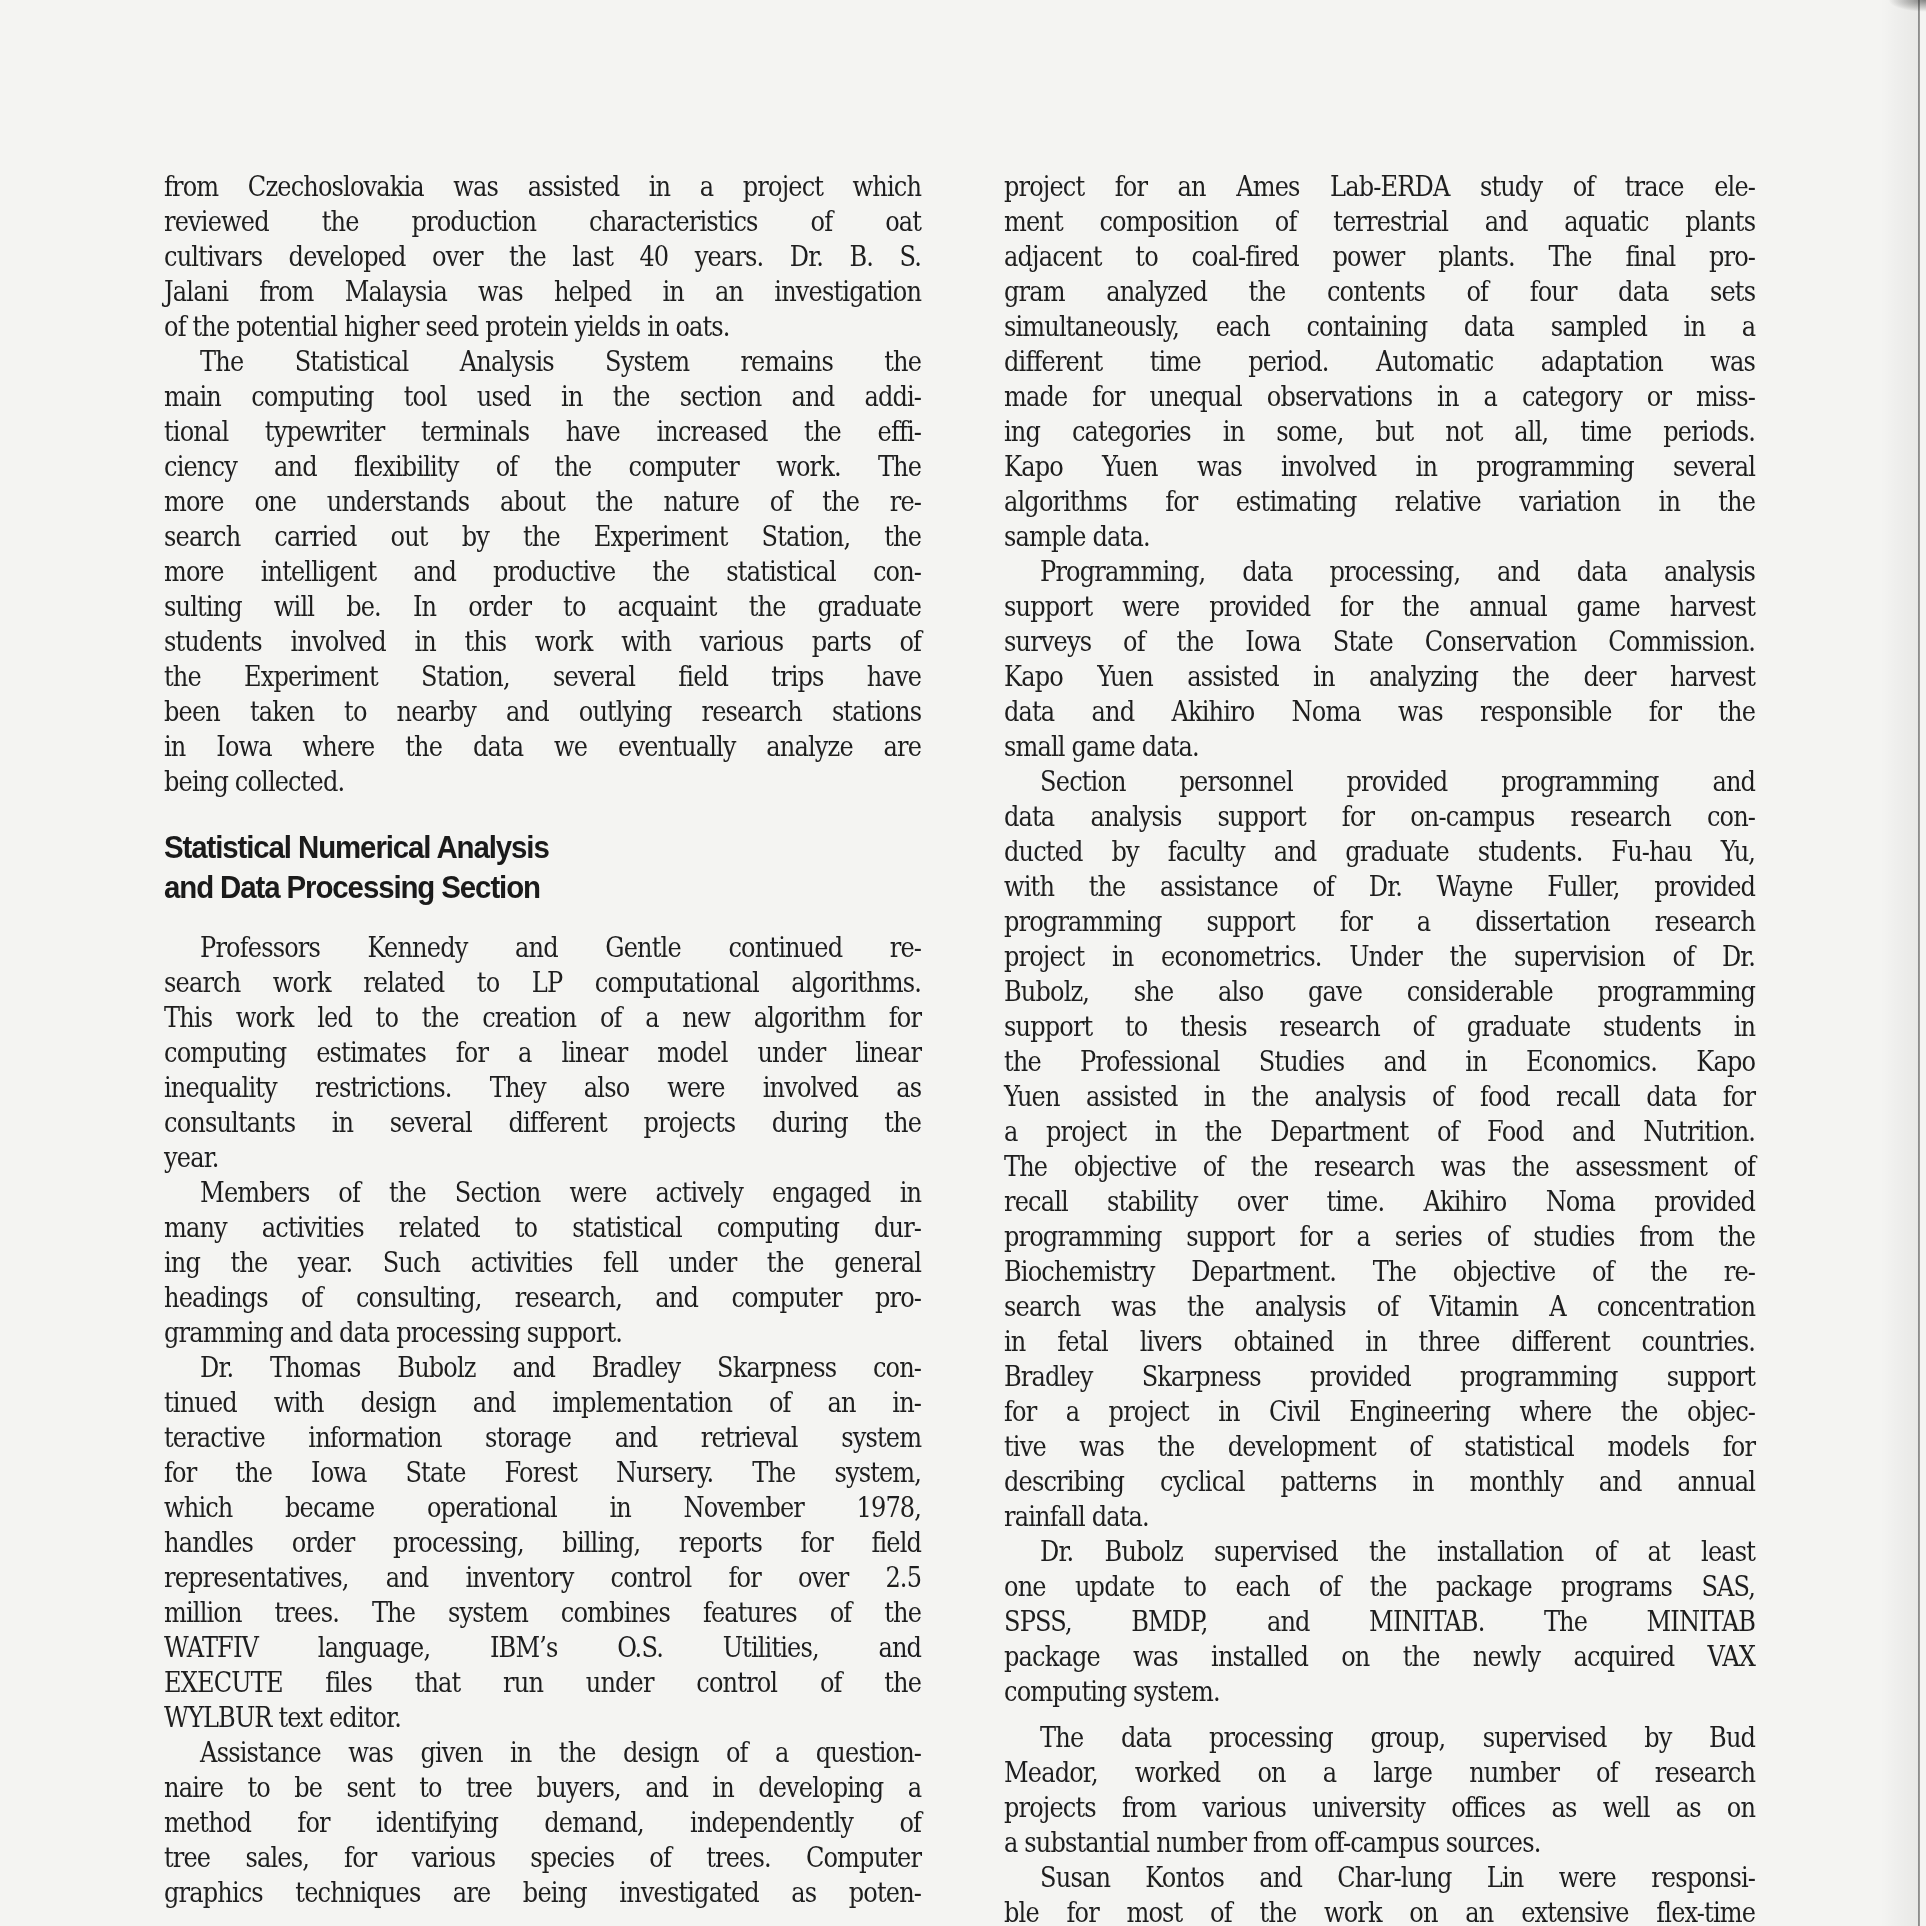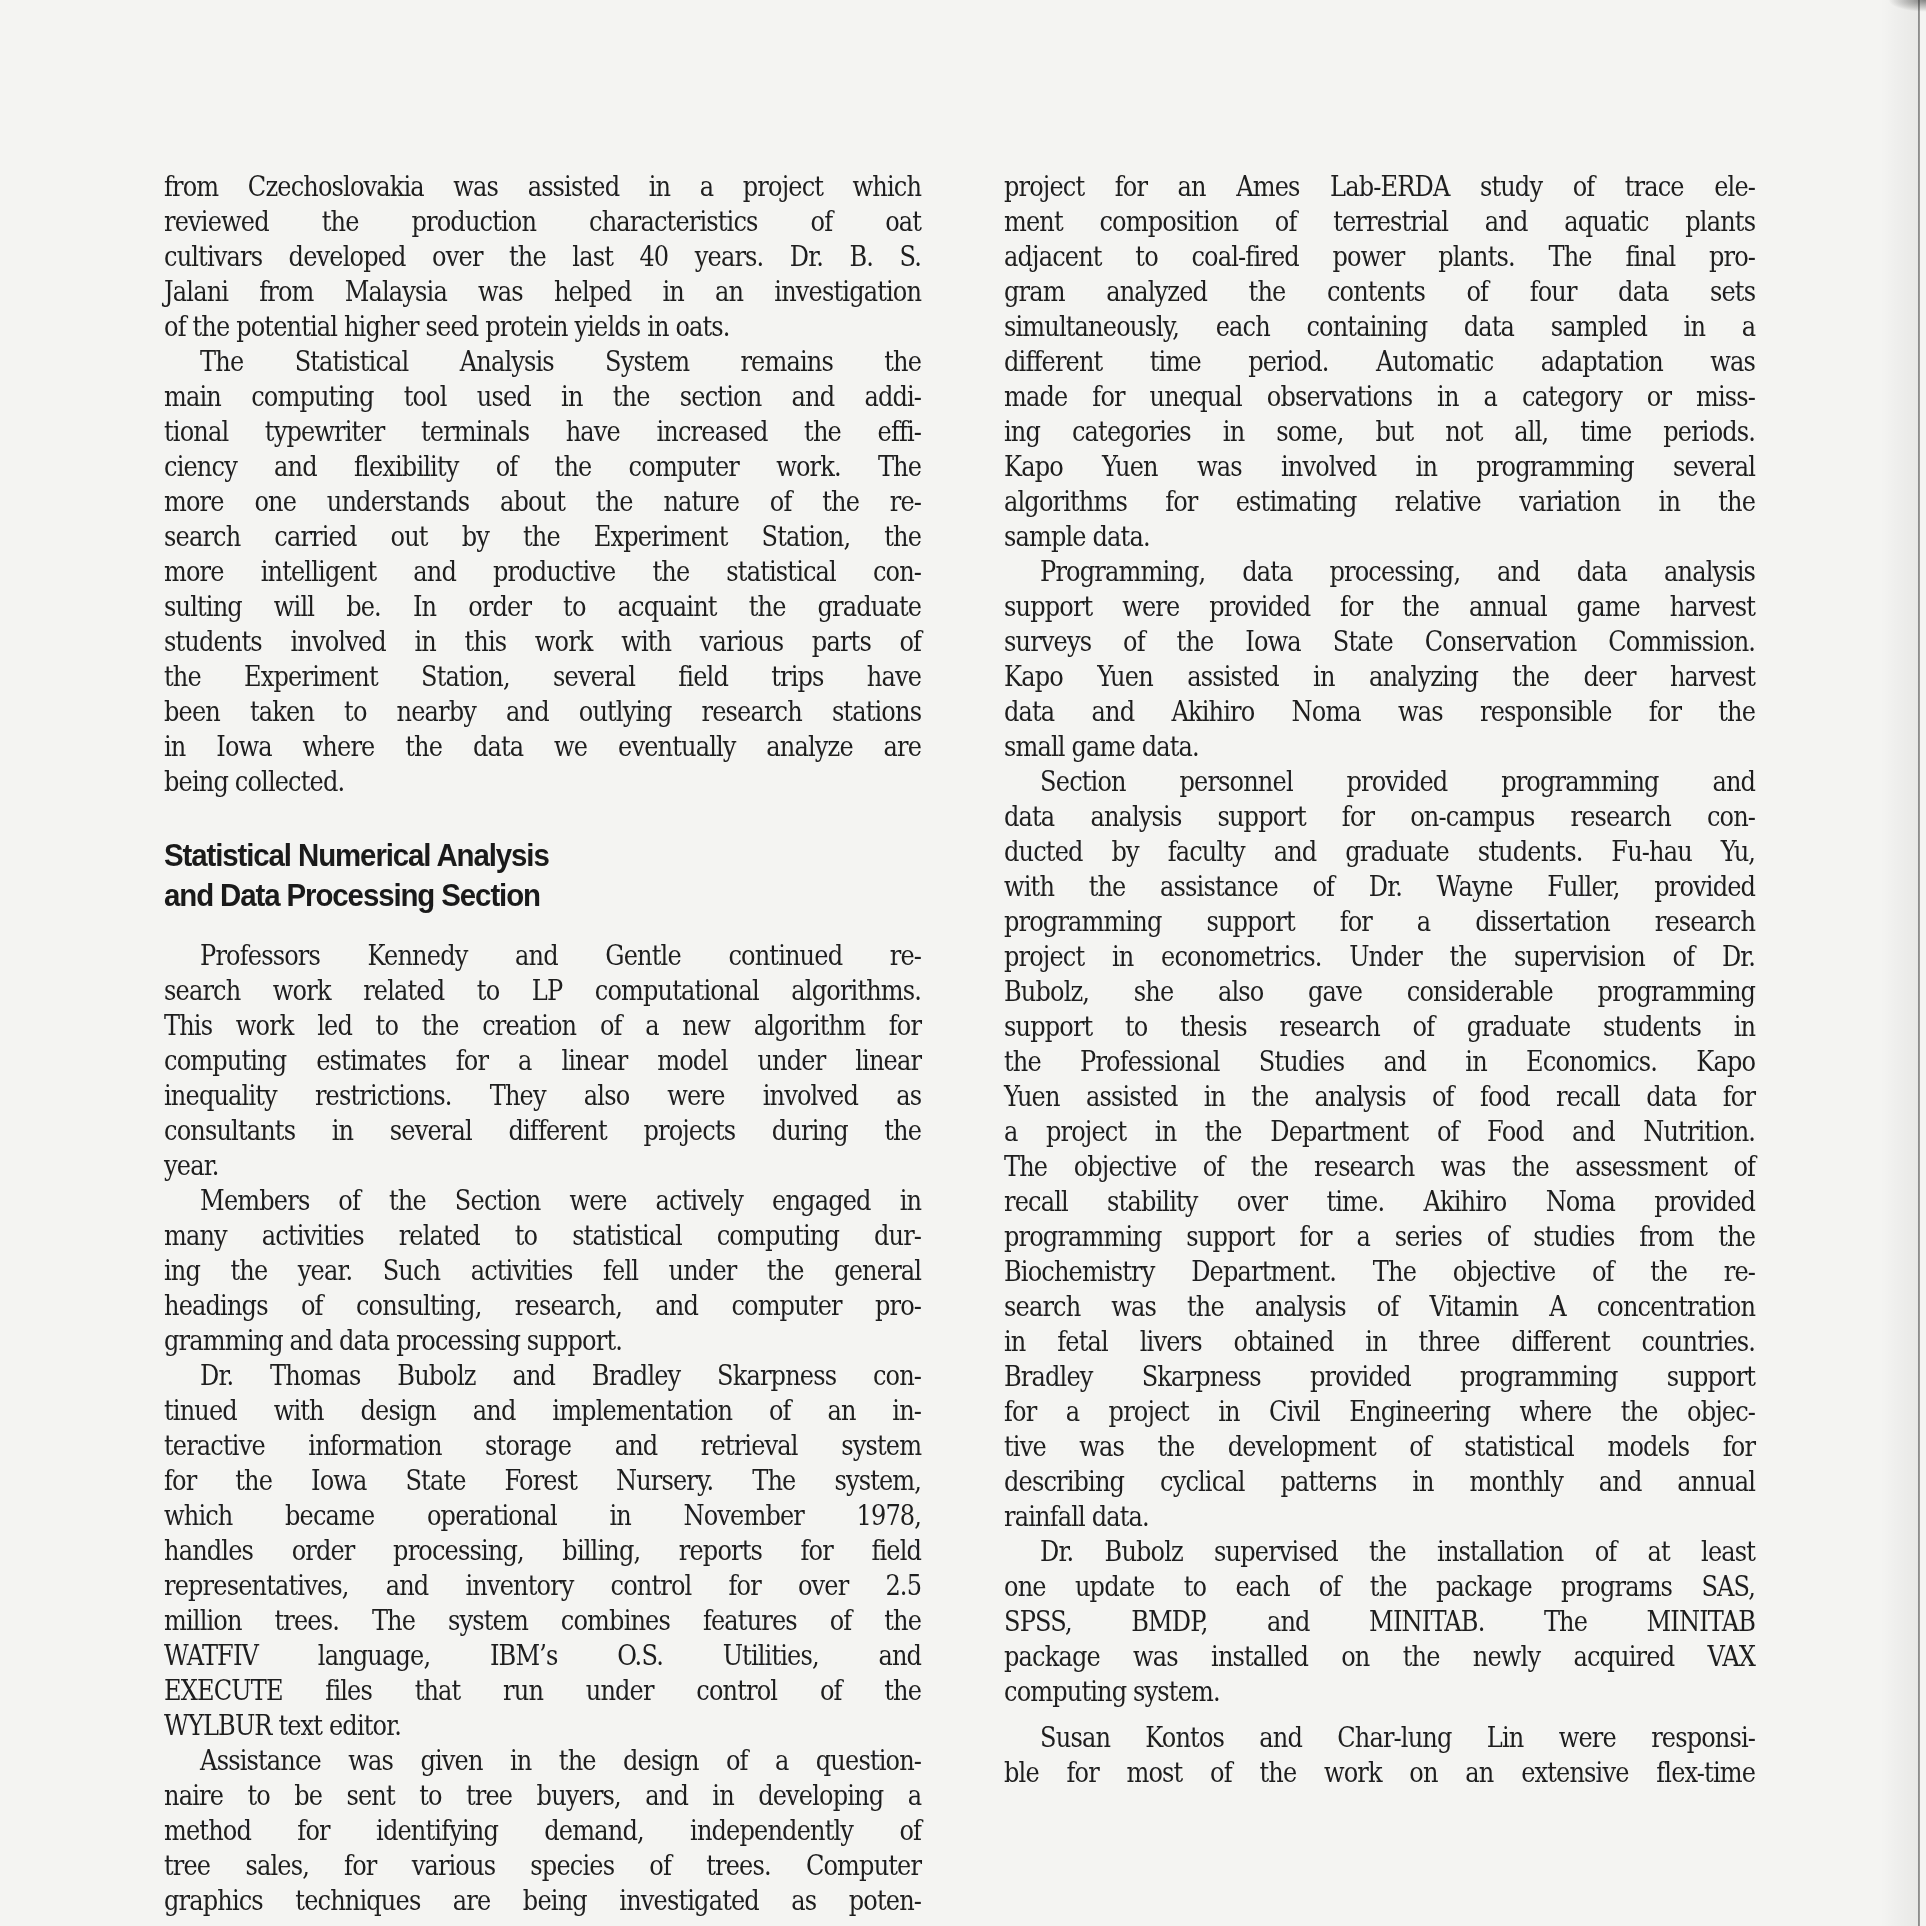--- a/index.html
+++ b/index.html
@@ -36,21 +36,21 @@
   .line.last { text-align-last: left; }
   .line.indent { padding-left: 42px; box-sizing: border-box; }
   .para-gap { height: 10.8px; }
   .heading {
     font-family: "Liberation Sans", "DejaVu Sans", sans-serif;
     font-weight: bold; font-size: 32px; line-height: 40px;
     letter-spacing: -1.2px; color: #1a1a1a;
     transform: scaleX(0.92); transform-origin: left center;
     white-space: nowrap;
   }
-  .heading-block { margin-top: 36px; margin-bottom: 23px; }
+  .heading-block { margin-top: 28px; margin-bottom: 23px; }
 </style>
 </head>
 <body>
 
 <div class="page-edge-shadow"></div>
 <div class="page-edge"></div>
 <div class="top-corner-shadow"></div>
 
 <div class="column col-left">
   <div id="left-before">
@@ -170,18 +170,24 @@
       </div>
       <div class="paragraph">
         <span class="line indent">Dr. Bubolz supervised the installation of at least</span>
         <span class="line">one update to each of the package programs SAS,</span>
         <span class="line">SPSS, BMDP, and MINITAB. The MINITAB</span>
         <span class="line">package was installed on the newly acquired VAX</span>
         <span class="line last">computing system.</span>
       </div>
       <div class="para-gap"></div>
       <div class="paragraph">
+        <span class="line indent">The data processing group, supervised by Bud</span>
+        <span class="line">Meador, worked on a large number of research</span>
+        <span class="line">projects from various university offices as well as on</span>
+        <span class="line last">a substantial number from off-campus sources.</span>
+      </div>
+      <div class="paragraph">
         <span class="line indent">Susan Kontos and Char-lung Lin were responsi-</span>
         <span class="line">ble for most of the work on an extensive flex-time</span>
       </div>
     </div>
 </div>
 
 
 </body></html>

